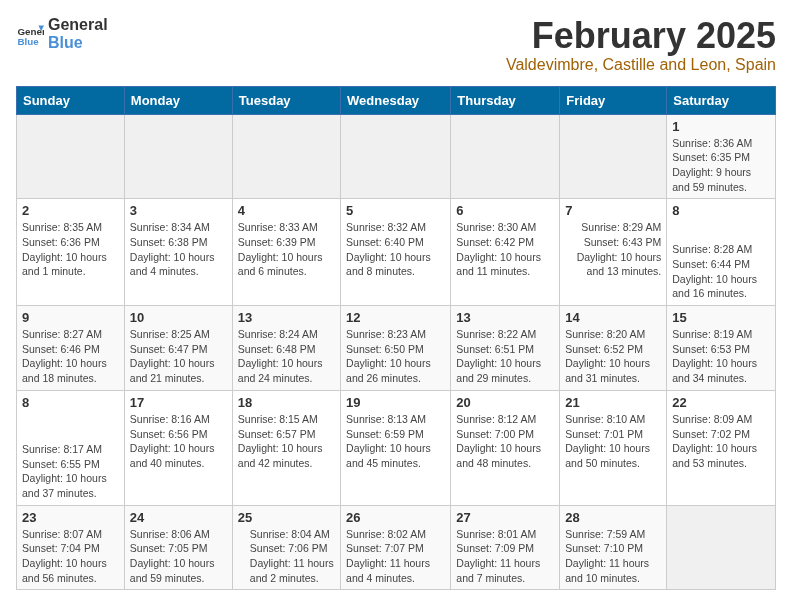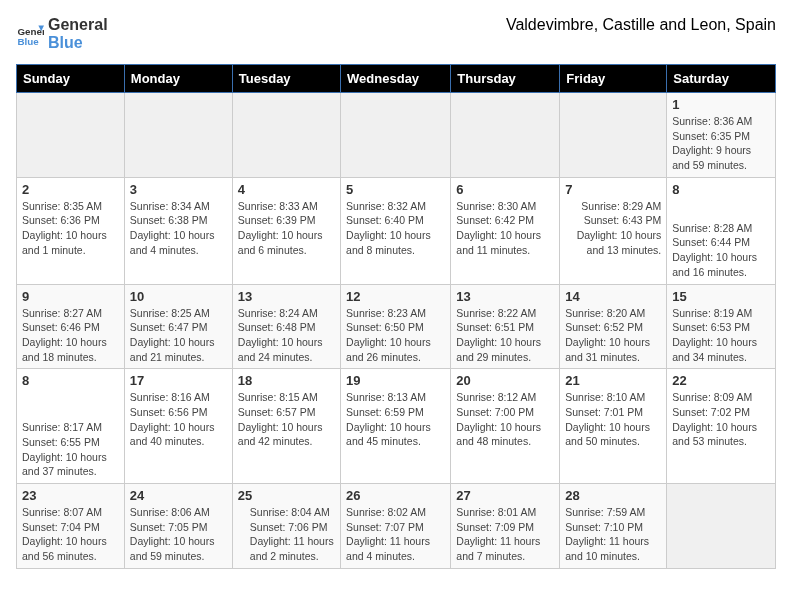--- a/index.html
+++ b/index.html
@@ -29,29 +29,29 @@
       text-align: right;
     }
     .month-title {
       font-size: 36px;
       font-weight: bold;
       color: #333;
       line-height: 1.1;
     }
     .location-title {
       font-size: 16px;
-      color: #000000;
+      color: #a16207;
     }
     table {
       width: 100%;
       border-collapse: collapse;
       font-size: 11px;
     }
     thead tr th {
-      background: #000000;
+      background: #0369a1;
       color: #fff;
       text-align: left;
       padding: 6px 6px;
       font-size: 13px;
       font-weight: bold;
       border: 1px solid #3a6faf;
     }
     tbody tr td {
       border: 1px solid #ccc;
       vertical-align: top;
@@ -88,20 +88,21 @@
       <text x="2" y="22" font-size="14" font-weight="bold" fill="#333">General</text>
       <text x="2" y="36" font-size="14" font-weight="bold" fill="#4a90d9">Blue</text>
       <polygon points="32,8 40,8 36,16" fill="#4a90d9"></polygon>
     </svg>
     <div style="display:flex;flex-direction:column;">
       <span style="font-size:16px;font-weight:bold;color:#333;">General</span>
       <span style="font-size:16px;font-weight:bold;color:#4a90d9;">Blue</span>
     </div>
   </div>
   <div class="title-block">
+    <div class="month-title">February 2025</div>
     <div class="location-title">Valdevimbre, Castille and Leon, Spain</div>
   </div>
 </div>
 
 <table>
   <thead>
     <tr>
     <th>Sunday</th>
         <th>Monday</th>
         <th>Tuesday</th>

